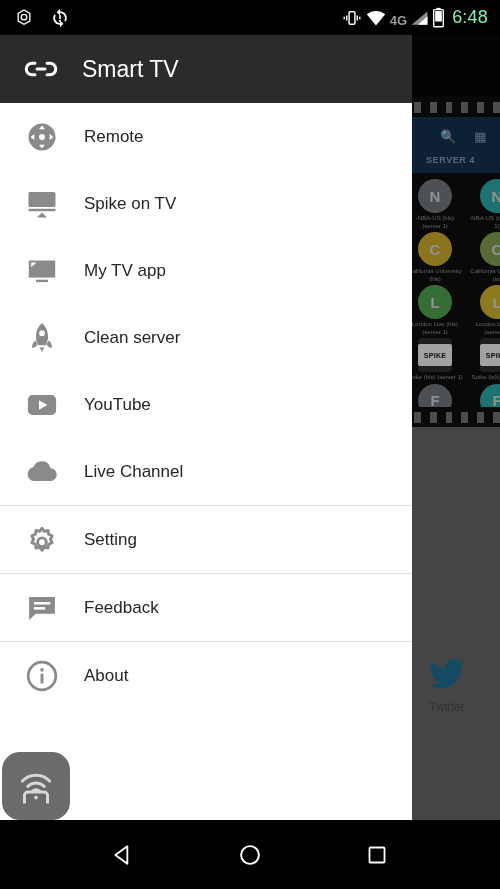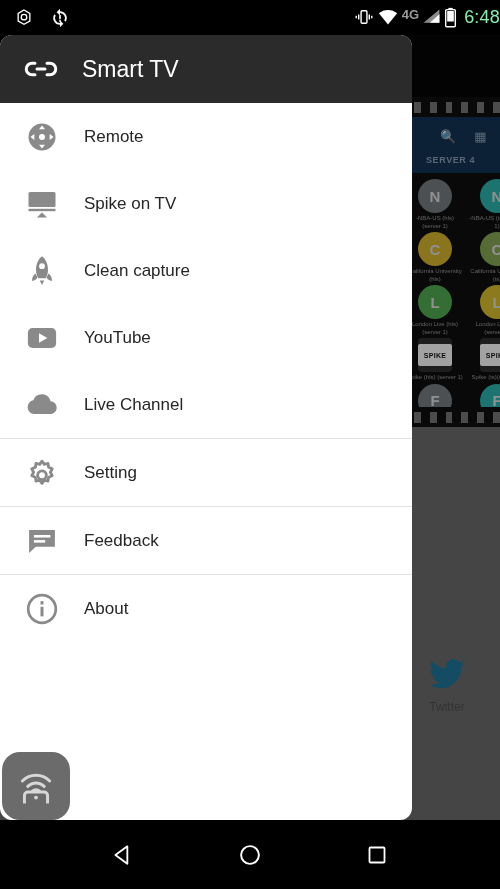--- a/index.html
+++ b/index.html
@@ -10,21 +10,21 @@
     overflow:hidden;
   }
   #screen { position:relative; width:500px; height:889px; overflow:hidden; background:#000; }
 
   
   .statusbar{
     position:absolute; top:0; left:0; width:500px; height:35px;
     background:#000; display:flex; align-items:center; z-index:60;
   }
   .sb-left{ display:flex; align-items:center; gap:16px; padding-left:14px; }
-  .sb-right{ margin-left:auto; display:flex; align-items:flex-start; gap:3px; }
+  .sb-right{ margin-left:auto; display:flex; align-items:flex-end; gap:3px; padding-right:12px; }
   .sb-clock{ color:#86efac; font-size:18px; letter-spacing:.2px; padding-left:4px; }
   .sb-4g{ color:#9a9a9a; font-size:13px; font-weight:bold; }
 
   
   .bg-app{ position:absolute; top:35px; left:0; width:500px; height:785px; overflow:hidden; background:#5e5e5e; }
   .bg-black-top{ position:absolute; top:0; left:0; width:500px; height:62px; background:#050505; }
   .filmstrip{ position:absolute; left:0; width:500px; height:20px; background:#0d0d0d;
               display:flex; align-items:center; gap:9px; padding-left:414px; }
   .filmstrip span{ width:11px; height:11px; background:#6d6d6d; display:block; }
   .fs-top{ top:62px; }
@@ -48,21 +48,21 @@
              font-size:7px; font-weight:bold; color:#111; letter-spacing:.3px; }
   .bg-lower{ position:absolute; top:392px; left:0; width:500px; height:393px; background:#646464; }
   .tw-wrap{ position:absolute; top:228px; left:412px; width:70px;
             display:flex; flex-direction:column; align-items:center; }
   .tw-label{ margin-top:7px; font-size:12px; color:#4a4a4a; }
   .bg-scrim{ position:absolute; top:0; left:0; width:500px; height:785px;
              background:rgba(0,0,0,0.30); }
 
   
   .drawer{ position:absolute; top:35px; left:0; width:412px; height:785px;
-           background:#fff; z-index:40; overflow:hidden;border-radius:12px; }
+           background:#fff; z-index:40; overflow:hidden; }
   .drawer-header{ height:68px; background:#2b2b2b; display:flex; align-items:center; }
   .dh-icon{ width:82px; display:flex; align-items:center; justify-content:center; }
   .dh-title{ color:#fff; font-size:23px; }
 
   .menu{ background:#8b5cf6; }
   .menu-item{ height:67px; display:flex; align-items:center; background:#fff; }
   .menu-item.active{ background:#eeeeee; }
   .mi-icon{ width:84px; display:flex; align-items:center; justify-content:center; }
   .mi-label{ font-size:17px; color:#262626; }
   .menu-item.active .mi-label{ color:#26b8a5; }
@@ -238,27 +238,37 @@
               <rect x="3" y="4" width="18" height="10" rx="1" fill="#8a8a8a"></rect>
               <rect x="3" y="15.2" width="18" height="1.6" fill="#8a8a8a"></rect>
               <path fill="#8a8a8a" d="M12 17.6l3.4 3.4H8.6z"></path>
             </svg>
           </div>
           <div class="mi-label">Spike on TV</div>
         </div>
         <div class="menu-item">
           <div class="mi-icon">
             <svg width="36" height="36" viewBox="0 0 24 24">
+              <path fill="#8a8a8a" d="M3.2 5h17.6v11.4H3.2z"></path>
+              <path fill="#fff" d="M4.8 6.4h3.6L4.8 9.5z"></path>
+              <rect x="8" y="17.8" width="8" height="1.6" fill="#8a8a8a"></rect>
+            </svg>
+          </div>
+          <div class="mi-label">My TV app</div>
+        </div>
+        <div class="menu-item">
+          <div class="mi-icon">
+            <svg width="36" height="36" viewBox="0 0 24 24">
               <path fill="#8a8a8a" d="M12 2.2c2.6 2 4 5.4 4 9 0 2.3-.6 4.3-1.6 5.7H9.6C8.6 15.5 8 13.5 8 11.2c0-3.6 1.4-7 4-9z"></path>
               <circle cx="12" cy="8.8" r="1.9" fill="#fff"></circle>
               <path fill="#8a8a8a" d="M7.6 13.6c-1.6 1.1-2.4 3-2.2 5 1.7-.2 3-1.1 3.6-2.3zM16.4 13.6c1.6 1.1 2.4 3 2.2 5-1.7-.2-3-1.1-3.6-2.3z"></path>
               <path fill="#8a8a8a" d="M10.5 18.4h3l-1.5 3z"></path>
             </svg>
           </div>
-          <div class="mi-label">Clean capture</div>
+          <div class="mi-label">Clean server</div>
         </div>
         <div class="menu-item">
           <div class="mi-icon">
             <svg width="36" height="36" viewBox="0 0 24 24">
               <rect x="2.6" y="5.4" width="18.8" height="13.2" rx="3" fill="#8a8a8a"></rect>
               <path fill="#fff" d="M10 8.8l5.6 3.2L10 15.2z"></path>
             </svg>
           </div>
           <div class="mi-label">YouTube</div>
         </div>

